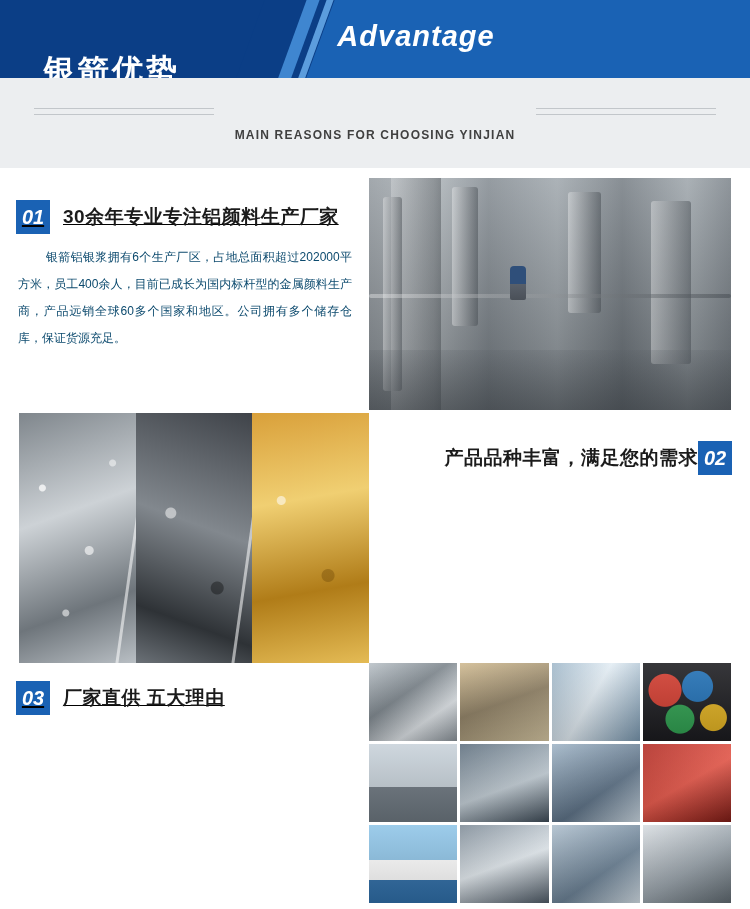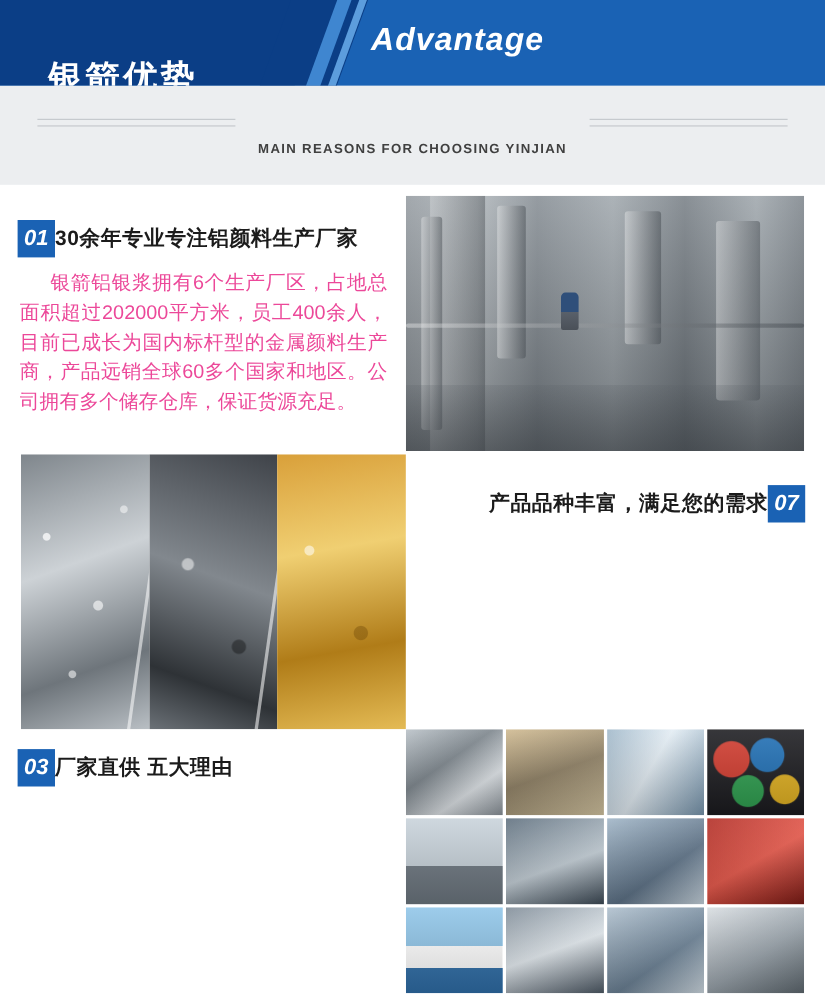--- a/index.html
+++ b/index.html
@@ -143,30 +143,32 @@
     font-weight: bold;
     font-style: italic;
     text-align: center;
     line-height: 34px;
     display: inline-block;
     vertical-align: middle;
   }
   .heading-row {
     display: flex;
     align-items: center;
+    gap: 13px;
+    text-decoration: underline;
   }
   .heading-txt {
     font-size: 19px;
     font-weight: bold;
     color: #1b1b1b;
     letter-spacing: 0.5px;
   }
   .body-txt {
-    font-size: 18px;
-    color: #ec4899;
+    font-size: 12px;
+    color: #0c4a6e;
     line-height: 27px;
     text-align: justify;
     text-indent: 28px;
   }
 
   
   .s1-head { position: absolute; left: 16px; top: 32px; }
   .s1-body { position: absolute; left: 18px; top: 76px; width: 334px; }
   .s1-photo { left: 369px; top: 10px; width: 362px; height: 232px; }
 
@@ -331,21 +333,21 @@
           <div class="pw-sep"></div>
         </div>
       <div class="pw pw2">
           <div class="pw-sep"></div>
         </div>
       <div class="pw pw3"></div>
     </div>
   </div>
   <div class="s2-head">
     <span class="heading-txt">产品品种丰富，满足您的需求</span>
-    <span class="badge">07</span>
+    <span class="badge">02</span>
   </div>
 </div>
 
 <div class="section sec3">
   <div class="heading-row s3-head">
     <span class="badge">03</span>
     <span class="heading-txt">厂家直供 五大理由</span>
   </div>
   <div class="photo s3-photo">
     <div class="collage">

